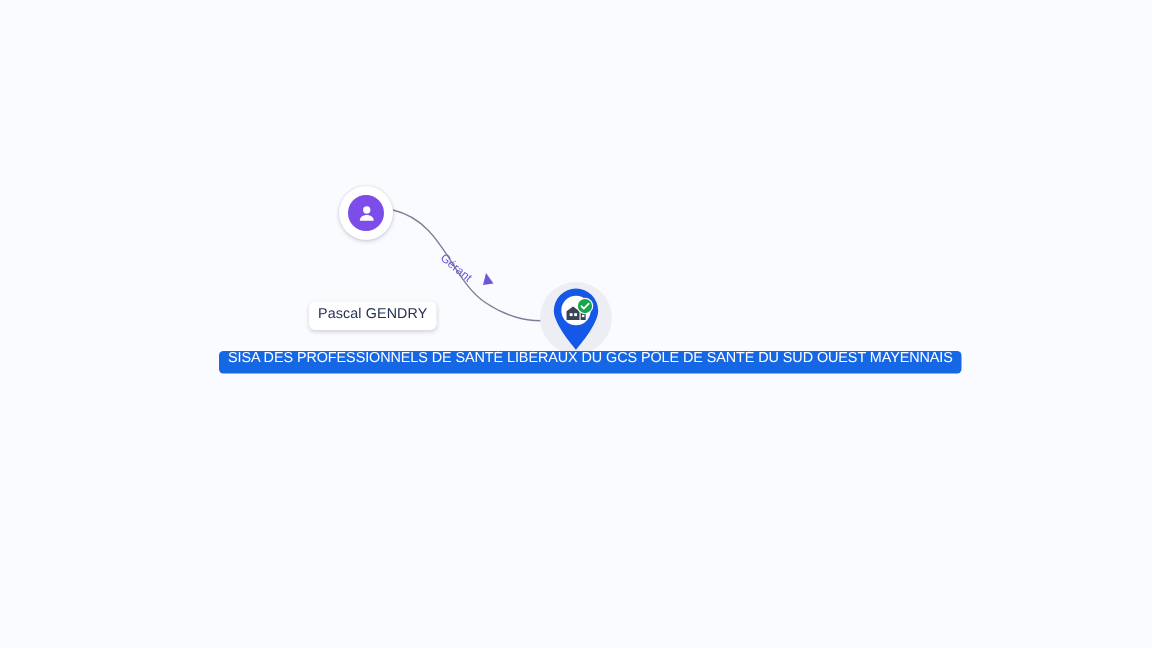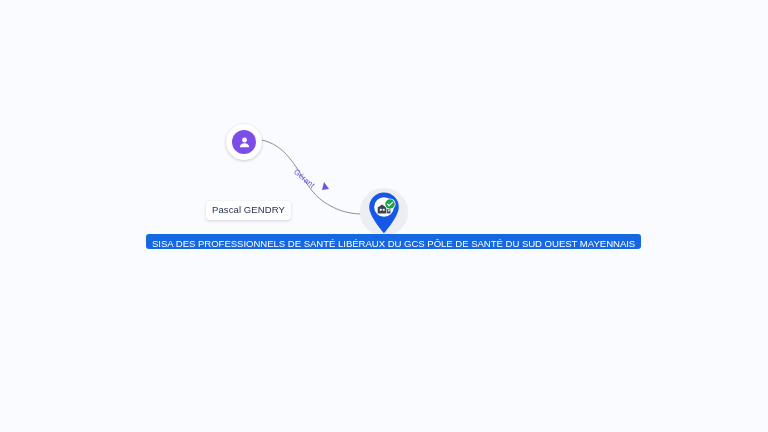--- a/index.html
+++ b/index.html
@@ -127,21 +127,21 @@
   }
   #company-node .verified-badge svg { display: block; }
 
   
   #company-banner {
     position: absolute;
     left: 146px;
     top: 234px;
     height: 15px;
     display: flex;
-    align-items: flex-end;
+    align-items: flex-start;
     background: #1667e4;
     border-radius: 3px;
     padding: 0 6px;
     box-sizing: border-box;
   }
   #company-banner .banner-text {
     color: #ffffff;
     font-size: 9.6px;
     line-height: 1;
     letter-spacing: -0.05px;

